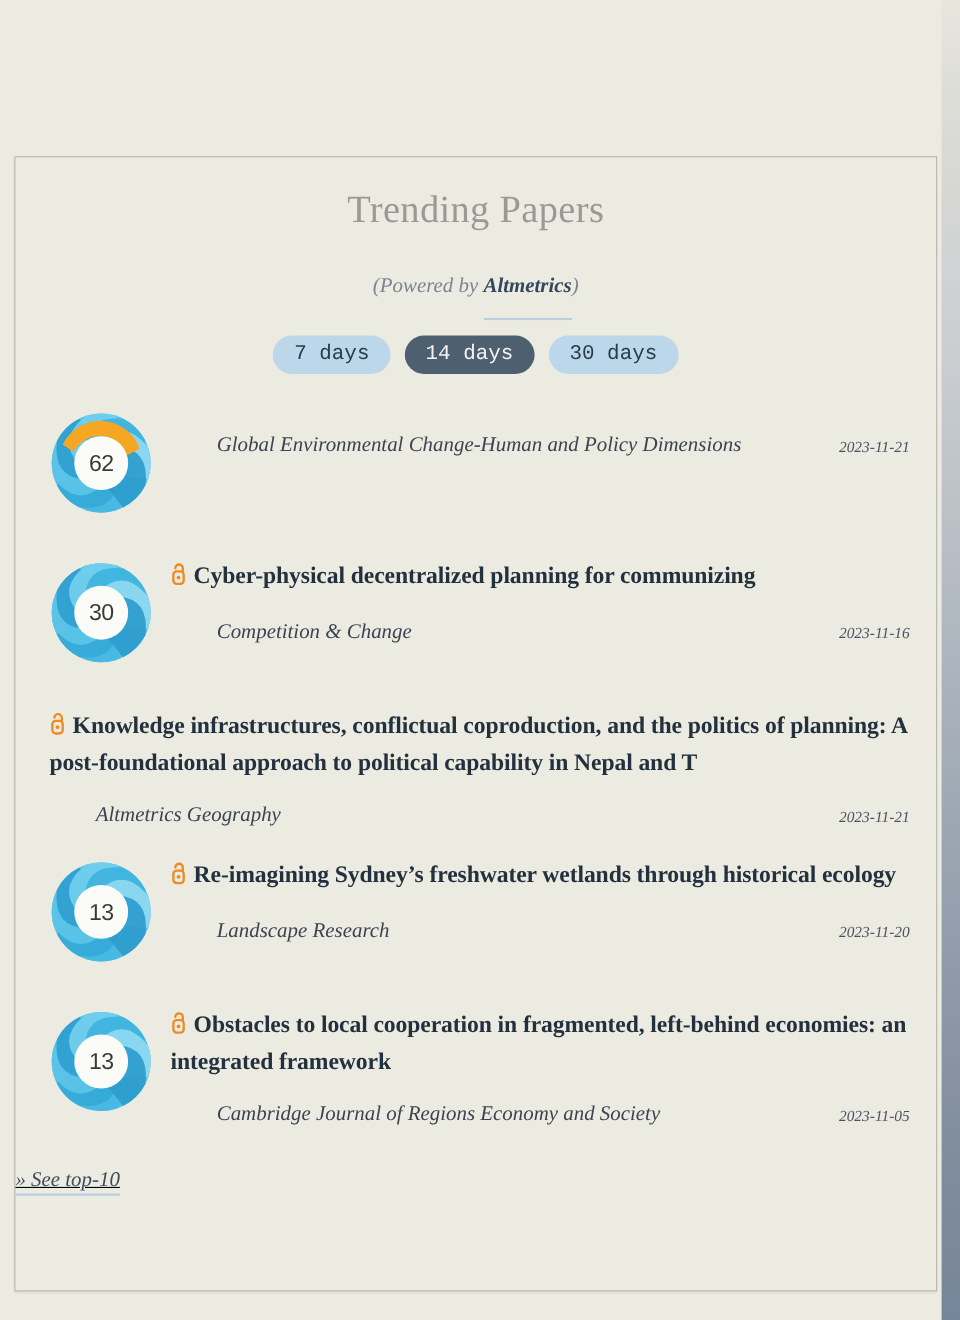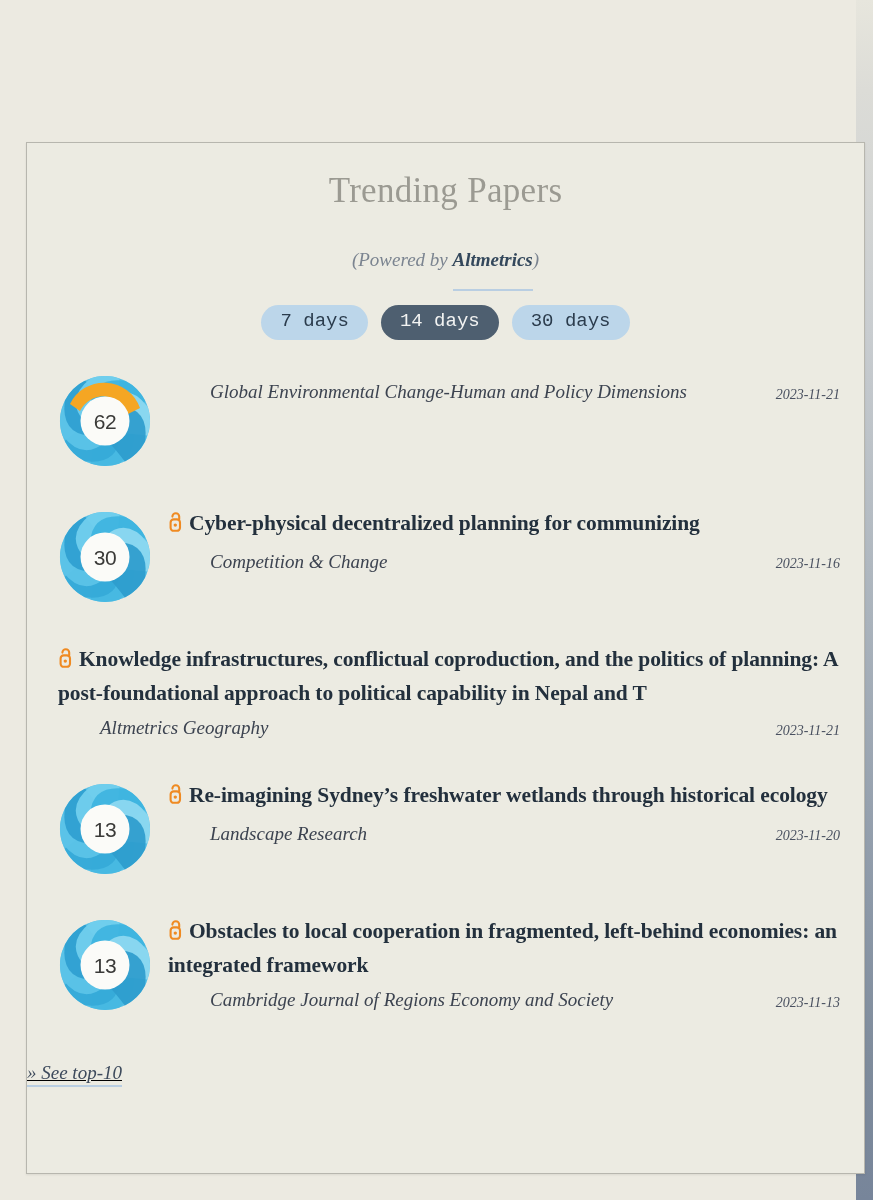--- a/index.html
+++ b/index.html
@@ -34,21 +34,21 @@
     text-align: center;
     font-size: 52px;
     font-weight: bold;
     color: #1f3b54;
     letter-spacing: 0.5px;
   }
 
   
   .card {
     position: absolute;
-    left: 26px; top: 142px;
+    left: 13px; top: 142px;
     width: 839px; height: 1032px;
     background: #ecebe2;
     border: 1px solid #b7b6ae;
     box-shadow: 0 1px 2px rgba(0,0,0,0.08);
   }
 
   .card-title {
     margin-top: 28px;
     text-align: center;
     font-size: 35px;
@@ -154,21 +154,21 @@
   .oa-icon {
     display: inline-block;
     vertical-align: -3px;
     margin-right: 4px;
   }
 
   .paper-meta {
     display: flex;
     align-items: flex-end;
     justify-content: space-between;
-    margin-top: 9px;
+    margin-top: 22px;
     padding-left: 42px;
   }
   .journal {
     font-size: 19px;
     font-style: italic;
     color: #3c4350;
     line-height: 1.2;
   }
   .pubdate {
     font-size: 14px;
@@ -326,21 +326,21 @@
             <div class="score">13</div>
           </div>
           <div class="paper-body">
             <div class="paper-title"><span class="oa-icon"><svg width="17" height="22" viewBox="0 0 17 22" xmlns="http://www.w3.org/2000/svg">
                   <path d="M11.2 8.2 V5.6 a3.4 3.4 0 0 0-6.8 0" fill="none" stroke="#ef8a22" stroke-width="2.1" stroke-linecap="round"></path>
                   <rect x="2.6" y="8.4" width="9.4" height="11.4" rx="3.1" fill="none" stroke="#ef8a22" stroke-width="2.1"></rect>
                   <circle cx="7.3" cy="14.1" r="1.7" fill="#ef8a22"></circle>
                 </svg></span><span class="t">Obstacles to local cooperation in fragmented, left-behind economies: an integrated framework</span></div>
             <div class="paper-meta">
               <div class="journal">Cambridge Journal of Regions Economy and Society</div>
-              <div class="pubdate">2023-11-13</div>
+              <div class="pubdate">2023-11-05</div>
             </div>
           </div>
         </div>
       </div>
 
     <div class="see-more">
       <a>» See top-10</a>
     </div>
 
   </div>

